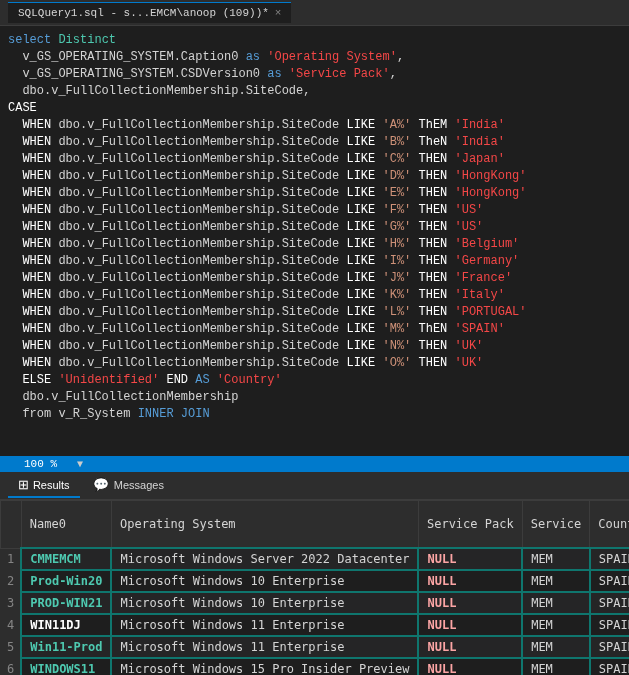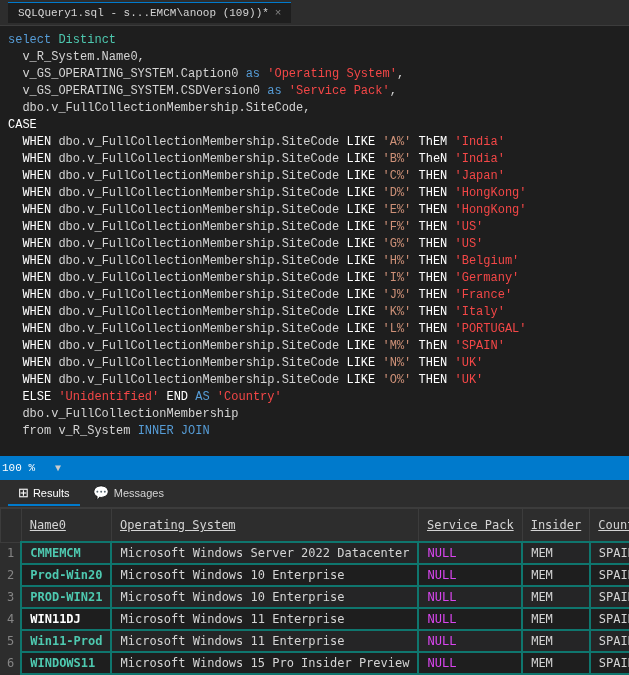--- a/index.html
+++ b/index.html
@@ -58,25 +58,25 @@
     .str-red { color: #f44747; }       
     .str-salmon { color: #ce9178; }    
     .text-white { color: #d4d4d4; }    
     .kw-distinct { color: #4ec9b0; }
 
     
     .zoom-bar {
       background: #007acc;
       color: white;
       font-size: 11px;
-      padding: 2px 2px;
+      padding: 2px 24px;
       display: flex;
       align-items: center;
       gap: 20px;
-      height: 24px;
+      height: 16px;
     }
     .zoom-arrow {
       font-size: 10px;
       color: #ccc;
     }
 
     
     .results-tabs {
       background: #2d2d2d;
       display: flex;
@@ -112,26 +112,25 @@
       border-collapse: collapse;
       width: 100%;
       font-family: 'Consolas', monospace;
       font-size: 12px;
     }
     thead tr {
       background: #2d2d2d;
     }
     thead th {
       color: #d4d4d4;
-      padding: 9px 8px;
+      padding: 16px 8px;
       text-align: left;
       border: 1px solid #3c3c3c;
       font-weight: normal;
       white-space: nowrap;
-      text-decoration: underline;
     }
     tbody tr {
       background: #1e1e1e;
     }
     tbody tr:nth-child(odd) {
       background: #252526;
     }
     tbody td {
       color: #d4d4d4;
       padding: 3px 8px;
@@ -140,42 +139,40 @@
     }
     .row-num {
       color: #858585;
       text-align: right;
       padding: 3px 6px;
       border: 1px solid #2d2d2d;
       background: #2d2d2d;
       width: 20px;
     }
     .null-val {
-      color: #d946ef;
+      color: #fca5a5;
+      font-weight: bold;
     }
   </style>
 </head>
 <body>
 
 <div class="title-bar">
   <div class="title-tab">
     <span>SQLQuery1.sql - s...EMCM\anoop (109))*</span>
     <span class="close-tab">×</span>
   </div>
 </div>
 
 <div class="editor-area">
 
   <div class="line">
     <span class="kw-blue">select</span><span class="text-white"> </span><span class="kw-distinct">Distinct</span>
   </div>
 
-  <div class="line">
-    <span class="text-white">  v_R_System.Name0,</span>
-  </div>
 
   <div class="line">
     <span class="text-white">  v_GS_OPERATING_SYSTEM.Caption0 </span><span class="kw-blue">as</span><span class="str-red"> 'Operating System'</span><span class="text-white">,</span>
   </div>
 
   <div class="line">
     <span class="text-white">  v_GS_OPERATING_SYSTEM.CSDVersion0 </span><span class="kw-blue">as</span><span class="str-red"> 'Service Pack'</span><span class="text-white">,</span>
   </div>
 
   <div class="line">
@@ -261,21 +258,21 @@
 </div>
 
 <div class="results-area">
   <table>
     <thead>
       <tr>
         <th></th>
         <th>Name0</th>
         <th>Operating System</th>
         <th>Service Pack</th>
-        <th>Insider</th>
+        <th>Service</th>
         <th>Country</th>
       </tr>
     </thead>
     <tbody id="results-tbody">
     <tr>
     <td class="row-num">1</td>
     <td style="color:#4ec9b0;font-weight:bold">CMMEMCM</td>
     <td>Microsoft Windows Server 2022 Datacenter</td>
     <td class="null-val">NULL</td>
     <td>MEM</td>

